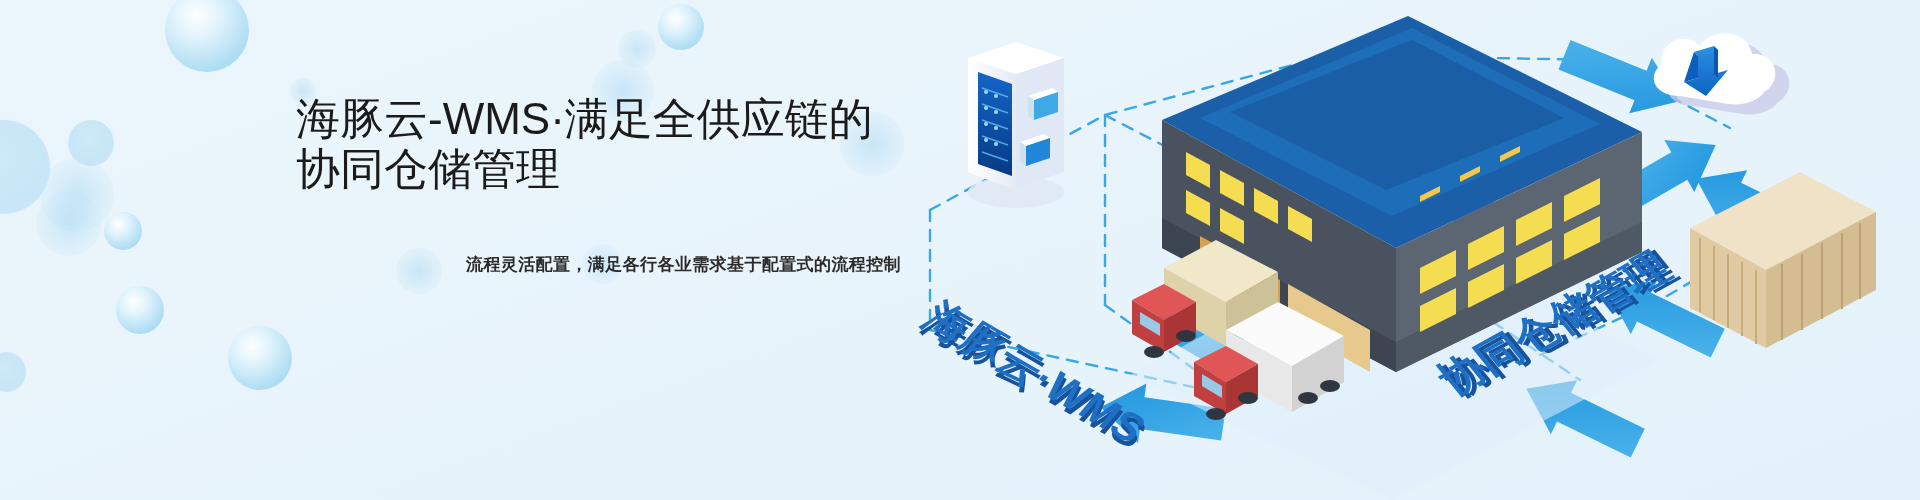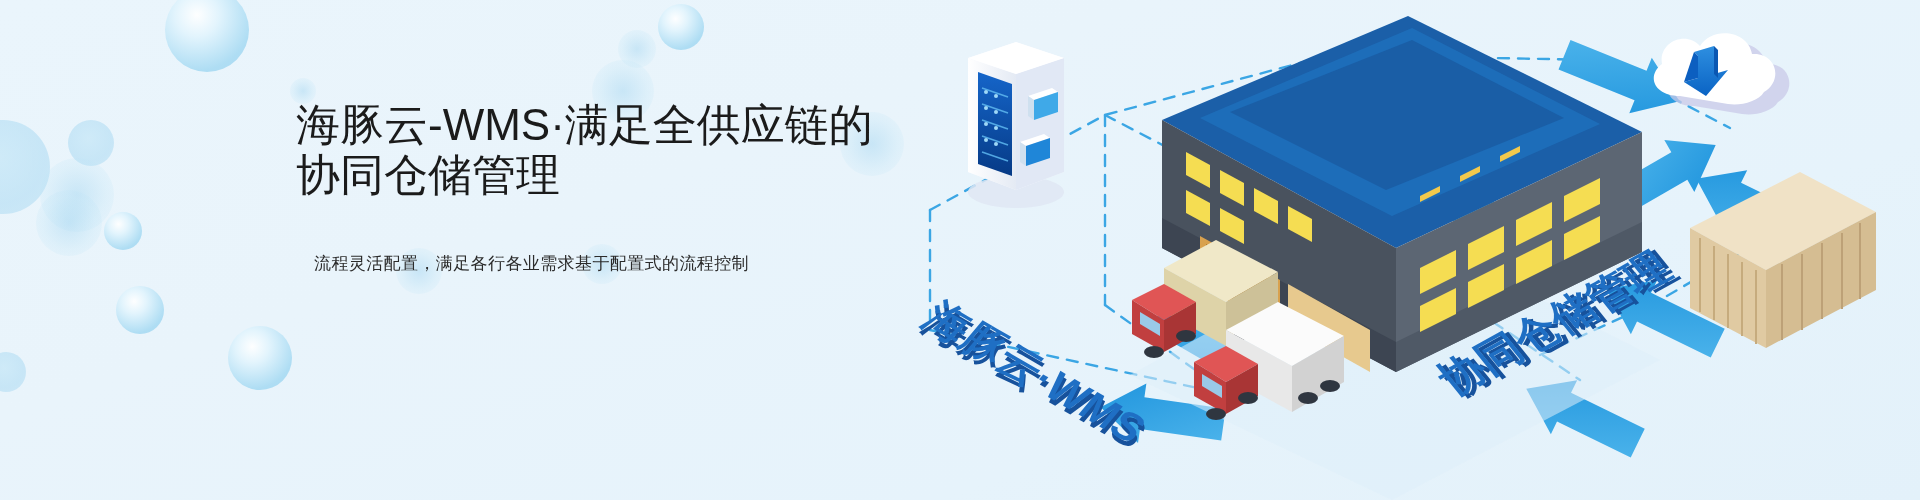--- a/index.html
+++ b/index.html
@@ -43,41 +43,42 @@
     background: radial-gradient(circle at 45% 40%,
                 rgba(198,231,247,0.75) 0%,
                 rgba(176,220,243,0.6) 60%,
                 rgba(170,216,241,0.45) 100%);
   }
 
   
   .copy {
     position: absolute;
     left: 296px;
-    top: 100px;
+    top: 94px;
     width: 620px;
   }
   .headline {
     margin: 0;
     color: #1b1b1b;
     font-size: 44px;
     line-height: 50px;
     font-weight: 400;
     letter-spacing: 0px;
     white-space: pre-line;
   }
   .subline {
-    margin: 8px;
+    margin: 15px;
     padding-top: 44px;
     padding-left: 10px;
     color: #2b2b2b;
     font-size: 17px;
     line-height: 24px;
-    font-weight: 400;
+    font-weight: 700;
     letter-spacing: 0.4px;
+    text-align: right;
   }
 
   
   .art {
     position: absolute;
     left: 900px;
     top: 0;
     width: 1020px;
     height: 500px;
   }

